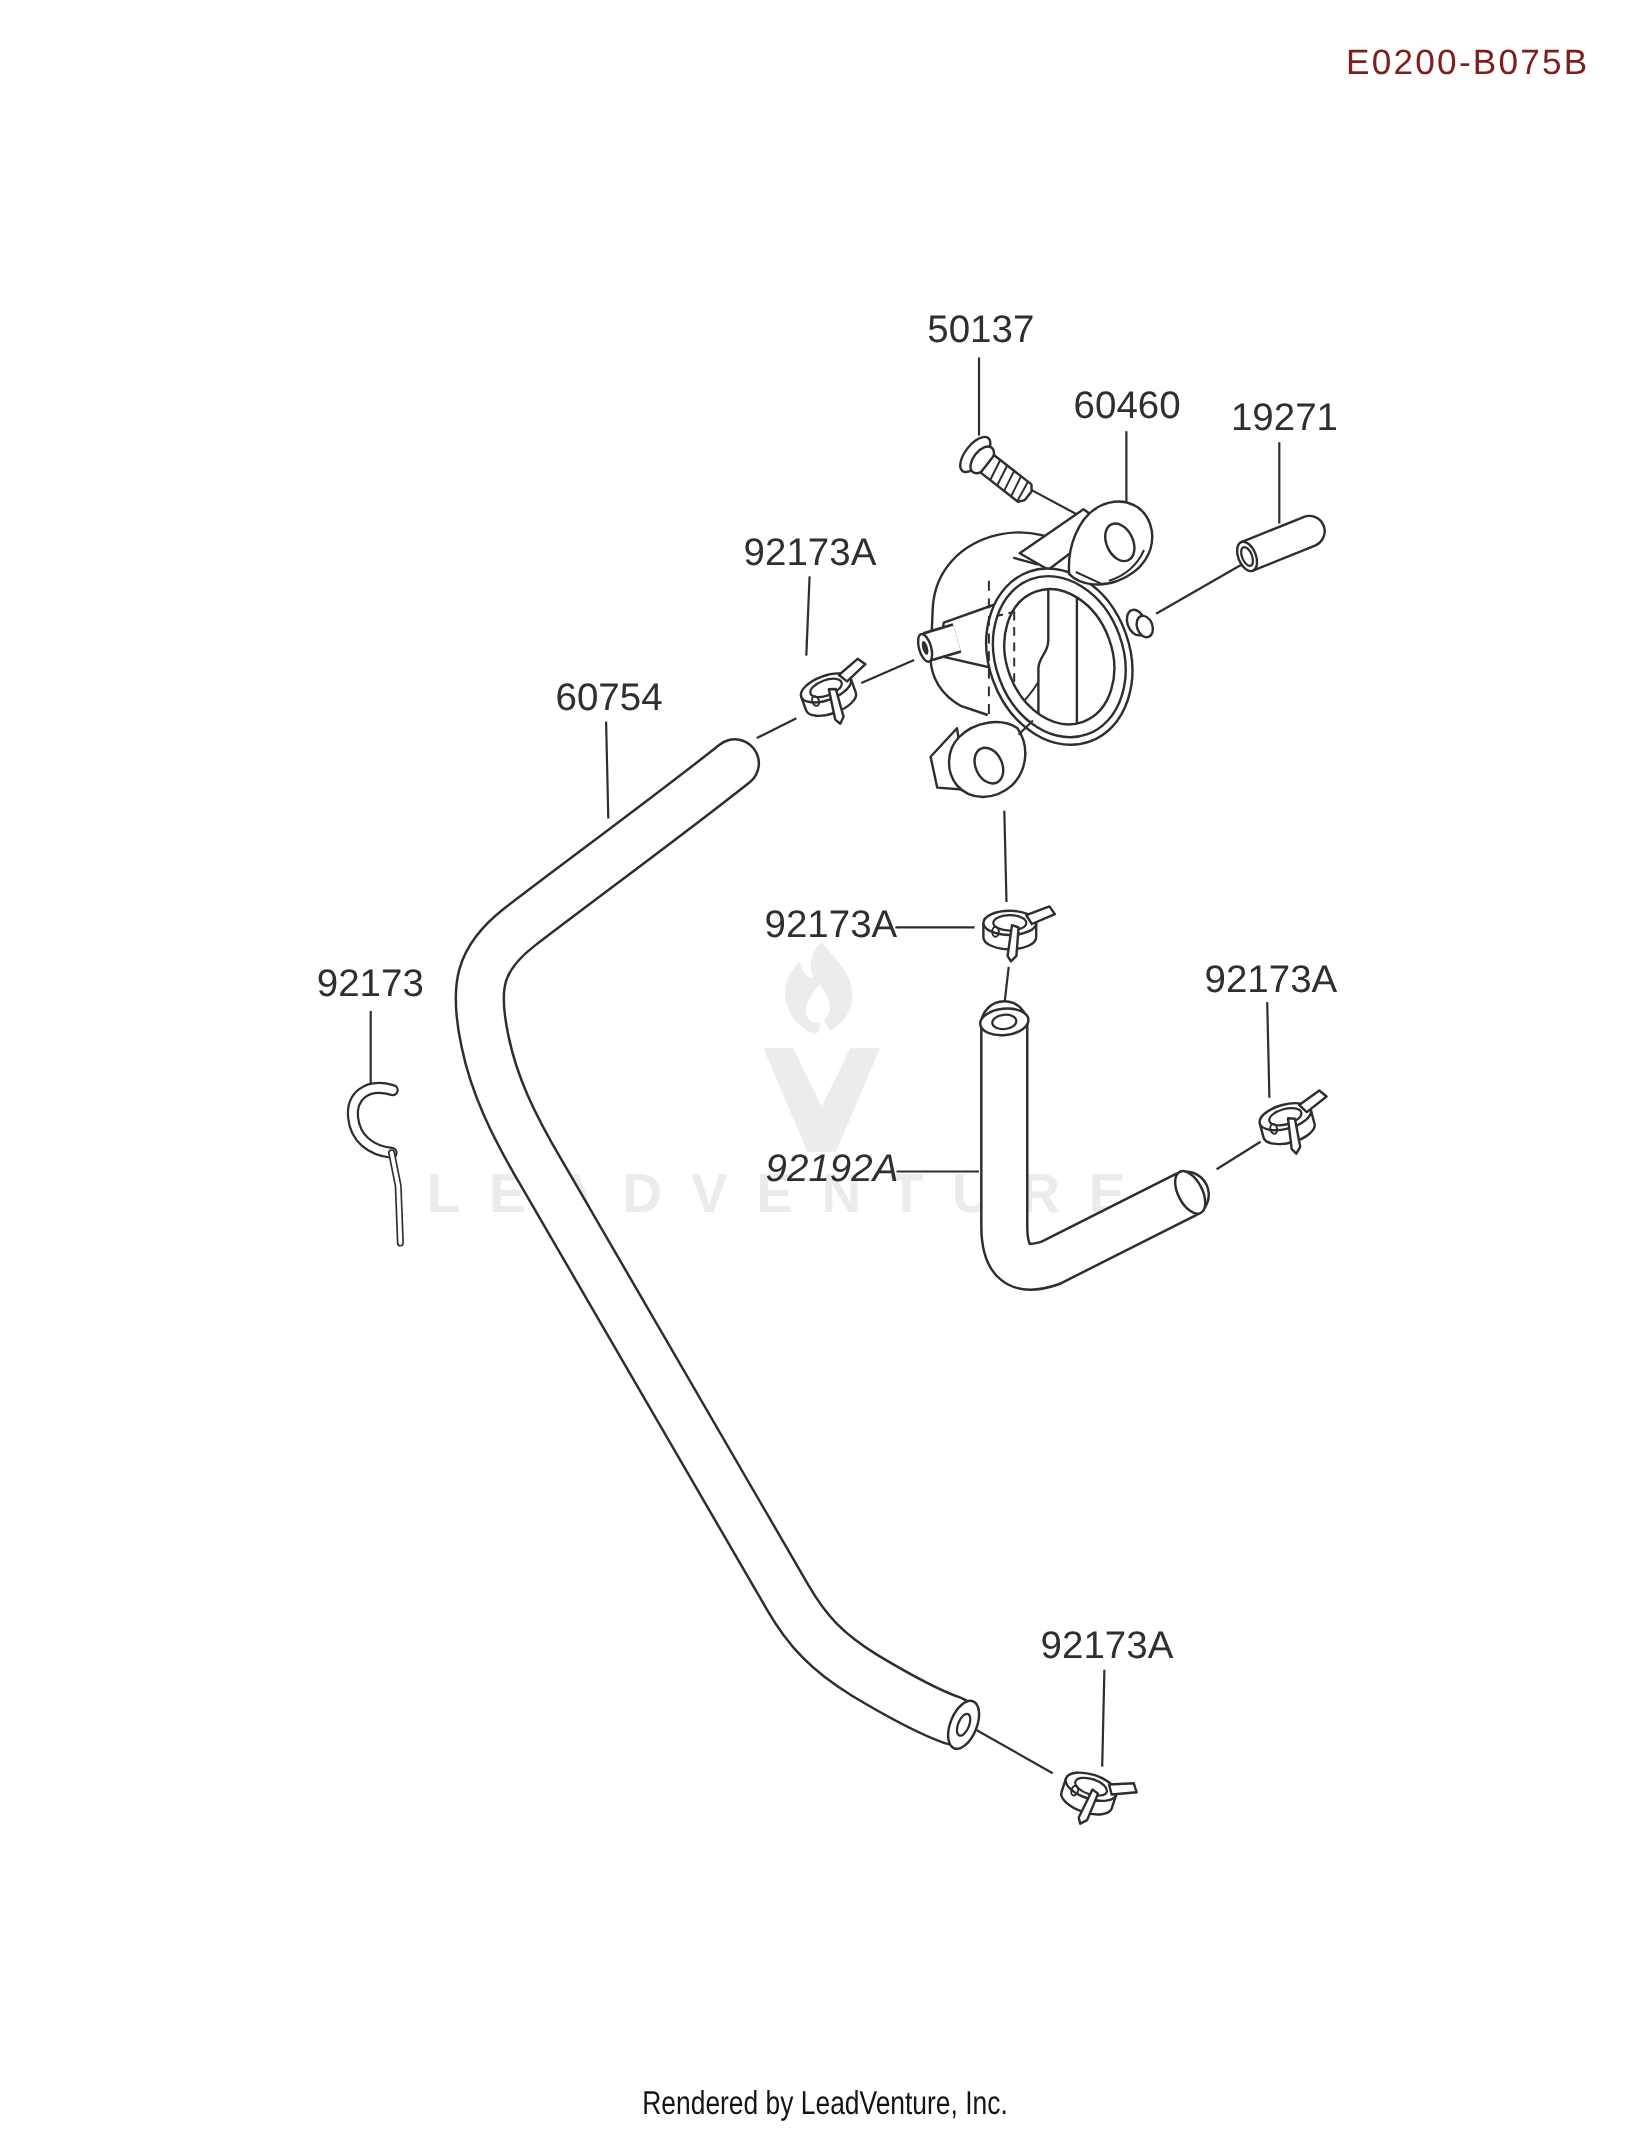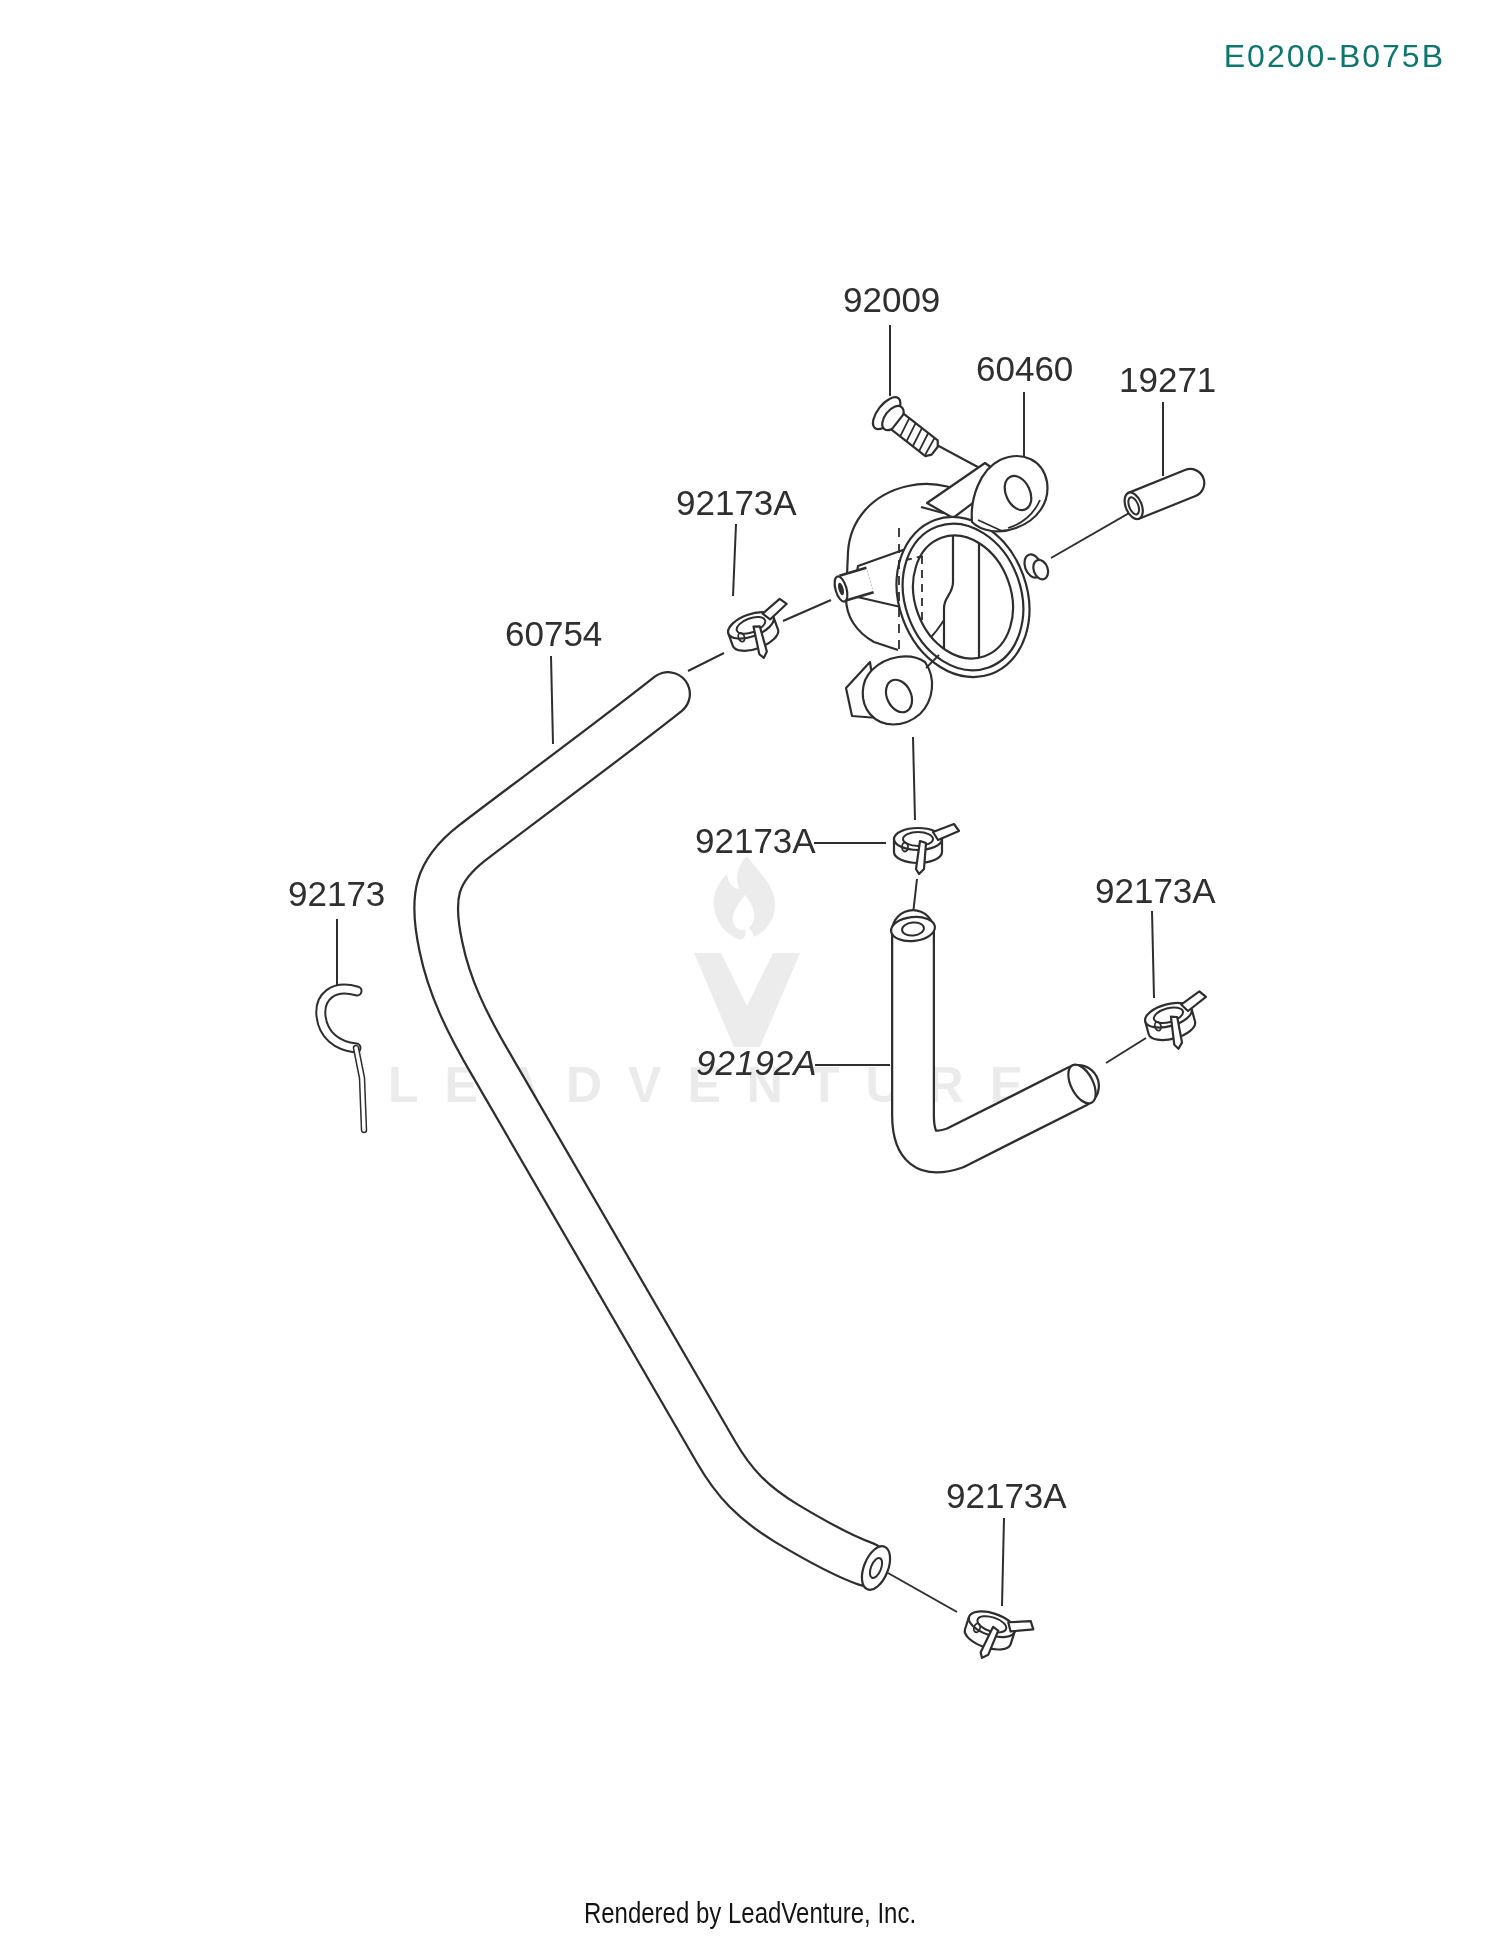--- a/index.html
+++ b/index.html
@@ -2,21 +2,21 @@
 <html><head>
 <meta charset="utf-8">
 <style>
   html,body { margin:0; padding:0; background:#ffffff; }
   .canvas {
     position:relative; width:1500px; height:1938px; background:#ffffff;
     overflow:hidden; font-family:"Liberation Sans", sans-serif;
   }
   .header-code {
     position:absolute; top:40px; right:55px;
-    font-size:32px; letter-spacing:2px; color:#0f766e; line-height:1;
+    font-size:32px; letter-spacing:2px; color:#7f1d1d; line-height:1;
   }
   .part-label {
     position:absolute; font-size:35px; color:#2f2f2f; line-height:1;
     white-space:nowrap; cursor:pointer;
   }
   .wm-text {
     position:absolute; left:388px; top:1060px;
     font-size:50px; font-weight:bold; letter-spacing:26px;
     color:#ebebeb; line-height:1; user-select:none;
   }
@@ -171,21 +171,21 @@
     <g fill="none" stroke-linecap="round">
       <path d="M357,991 C333,984 319,997 321,1016 C323,1035 337,1046 356,1048" stroke="#2e2e2e" stroke-width="11"></path>
       <path d="M357,991 C333,984 319,997 321,1016 C323,1035 337,1046 356,1048" stroke="#ffffff" stroke-width="7"></path>
       <path d="M356,1048 L362,1078 L364,1130" stroke="#2e2e2e" stroke-width="6.5"></path>
       <path d="M356,1048 L362,1078 L364,1130" stroke="#ffffff" stroke-width="3.5"></path>
     </g>
   </svg>
 
   <div class="header-code">E0200-B075B</div>
 
-  <div class="part-label" style="left:843px; top:282px;">92009</div>
+  <div class="part-label" style="left:843px; top:282px;">50137</div>
   <div class="part-label" style="left:976px; top:351px;">60460</div>
   <div class="part-label" style="left:1119px; top:362px;">19271</div>
   <div class="part-label" style="left:676px; top:485px;">92173A</div>
   <div class="part-label" style="left:505px; top:616px;">60754</div>
   <div class="part-label" style="left:695px; top:823px;">92173A</div>
   <div class="part-label" style="left:1095px; top:873px;">92173A</div>
   <div class="part-label" style="left:288px; top:876px;">92173</div>
   <div class="part-label" style="left:696px; top:1045px;font-style:italic;">92192A</div>
   <div class="part-label" style="left:946px; top:1478px;">92173A</div>
 

